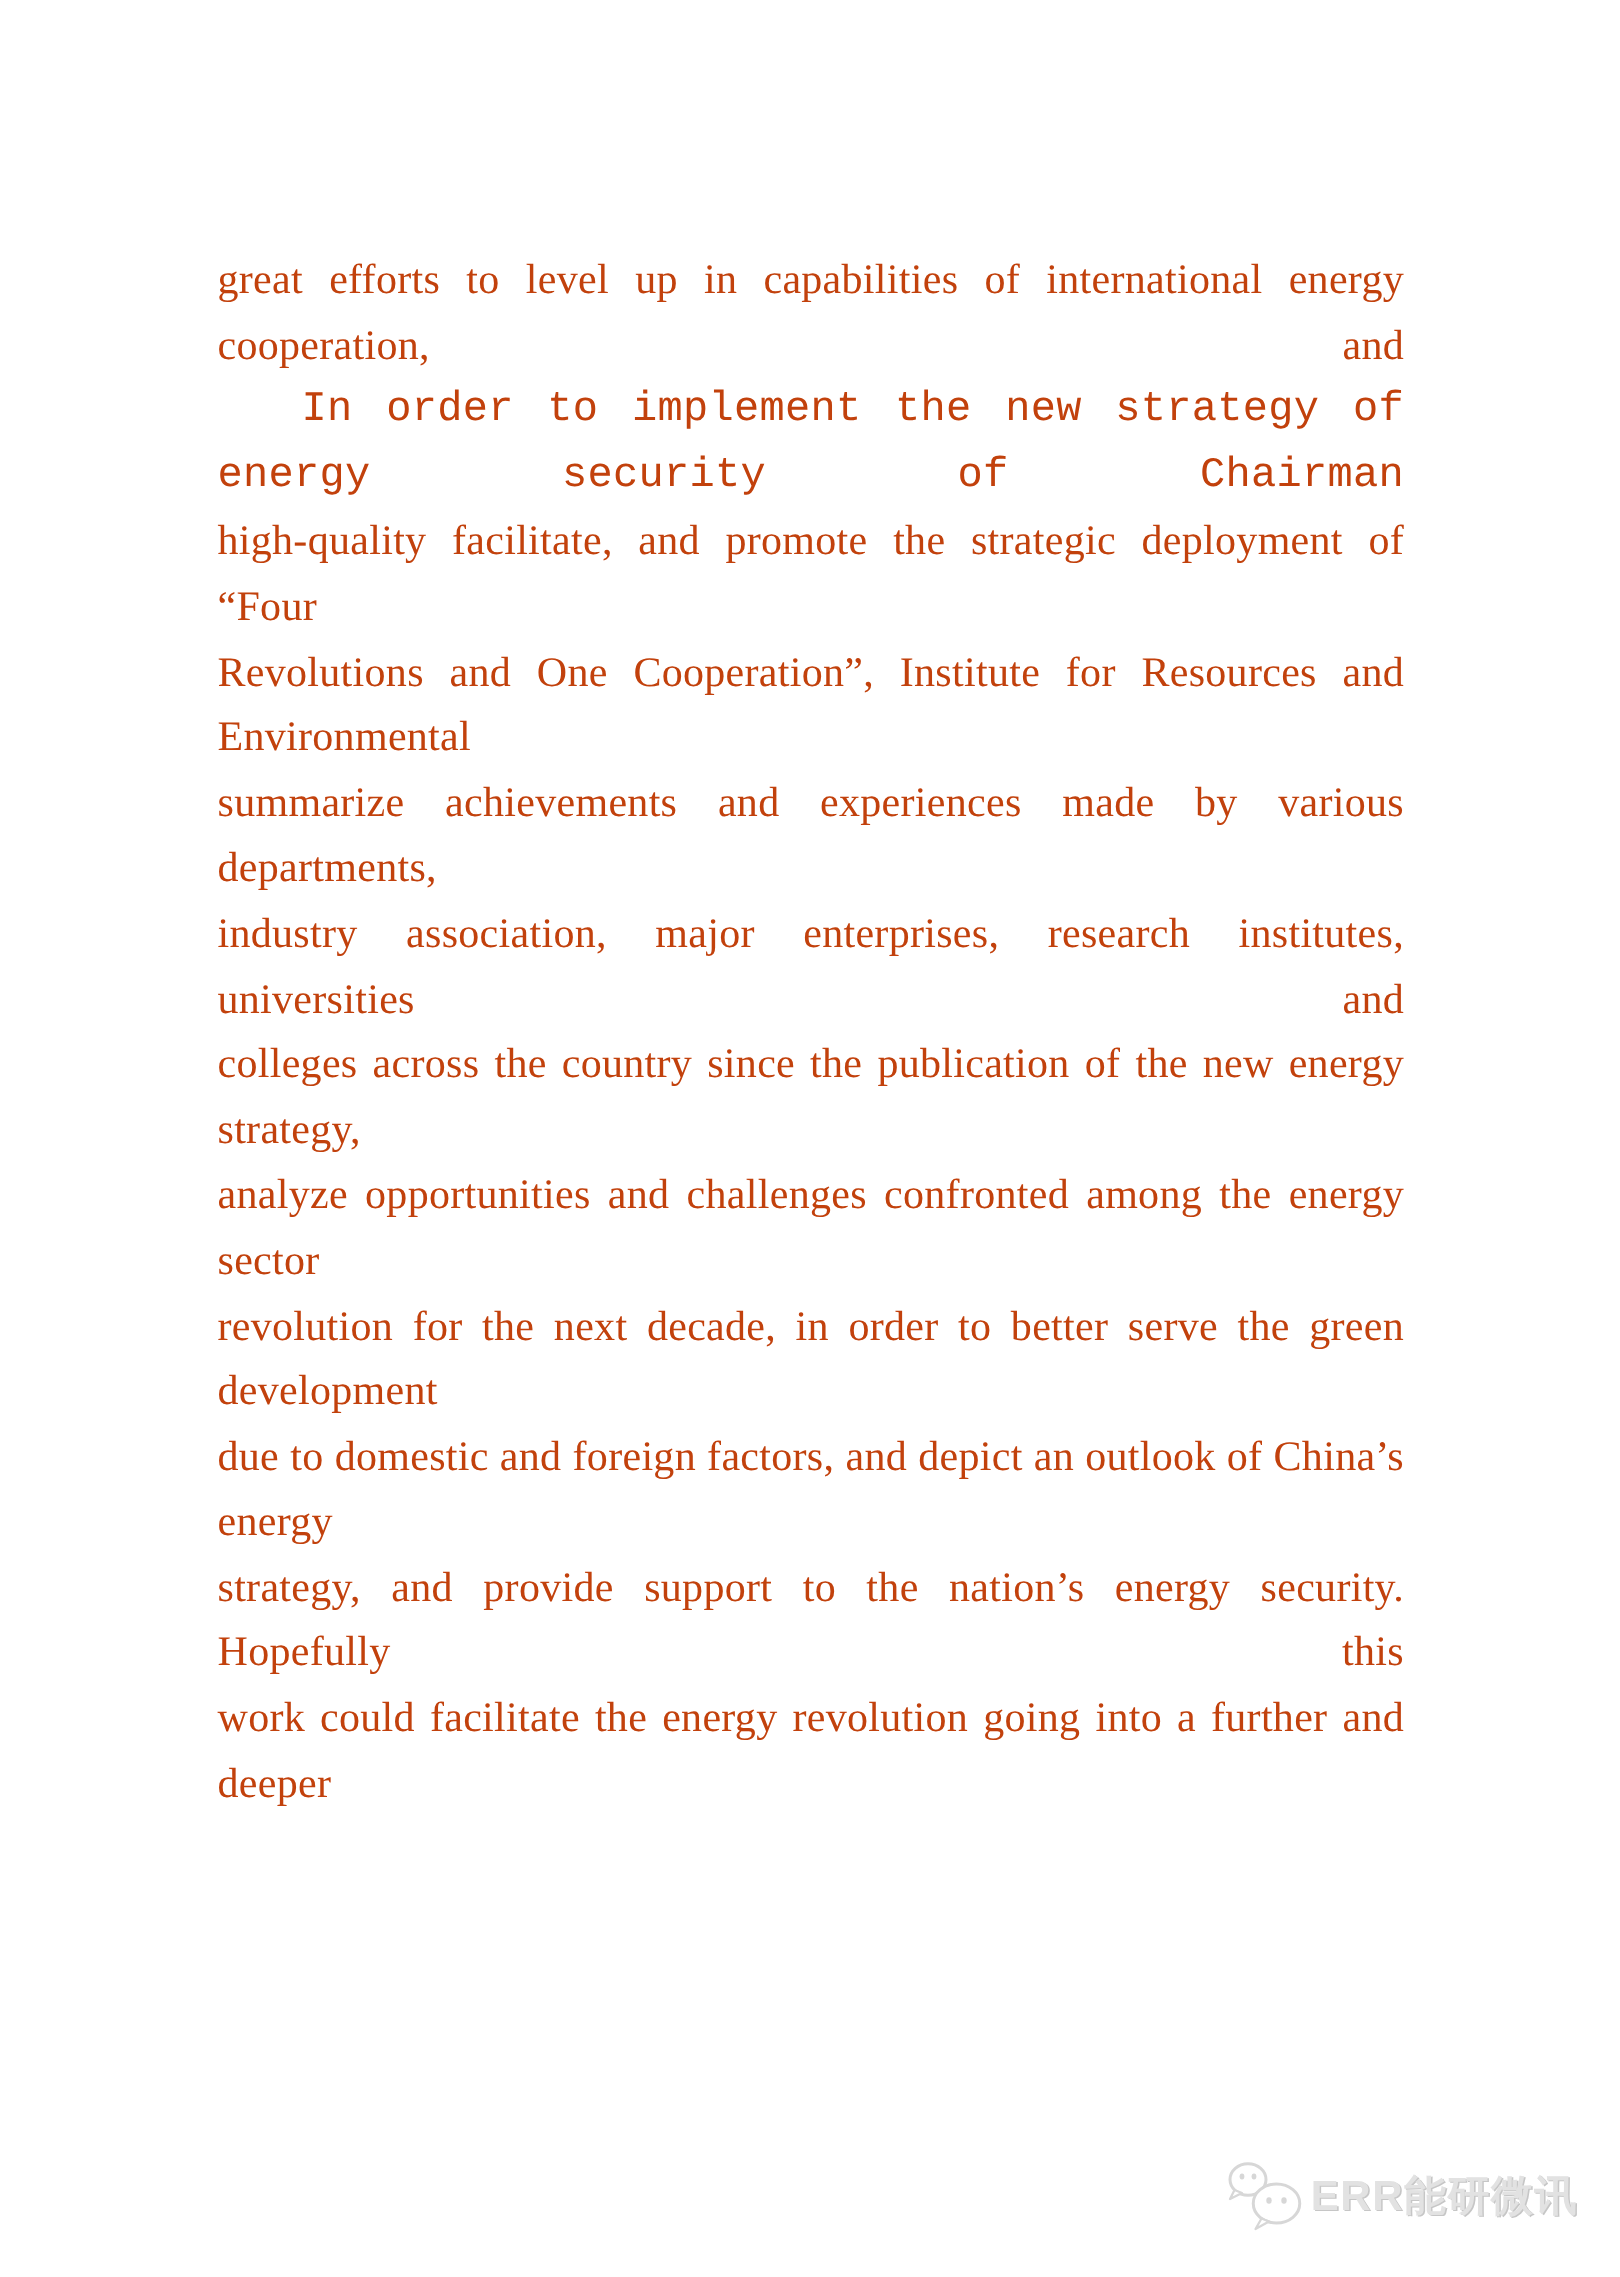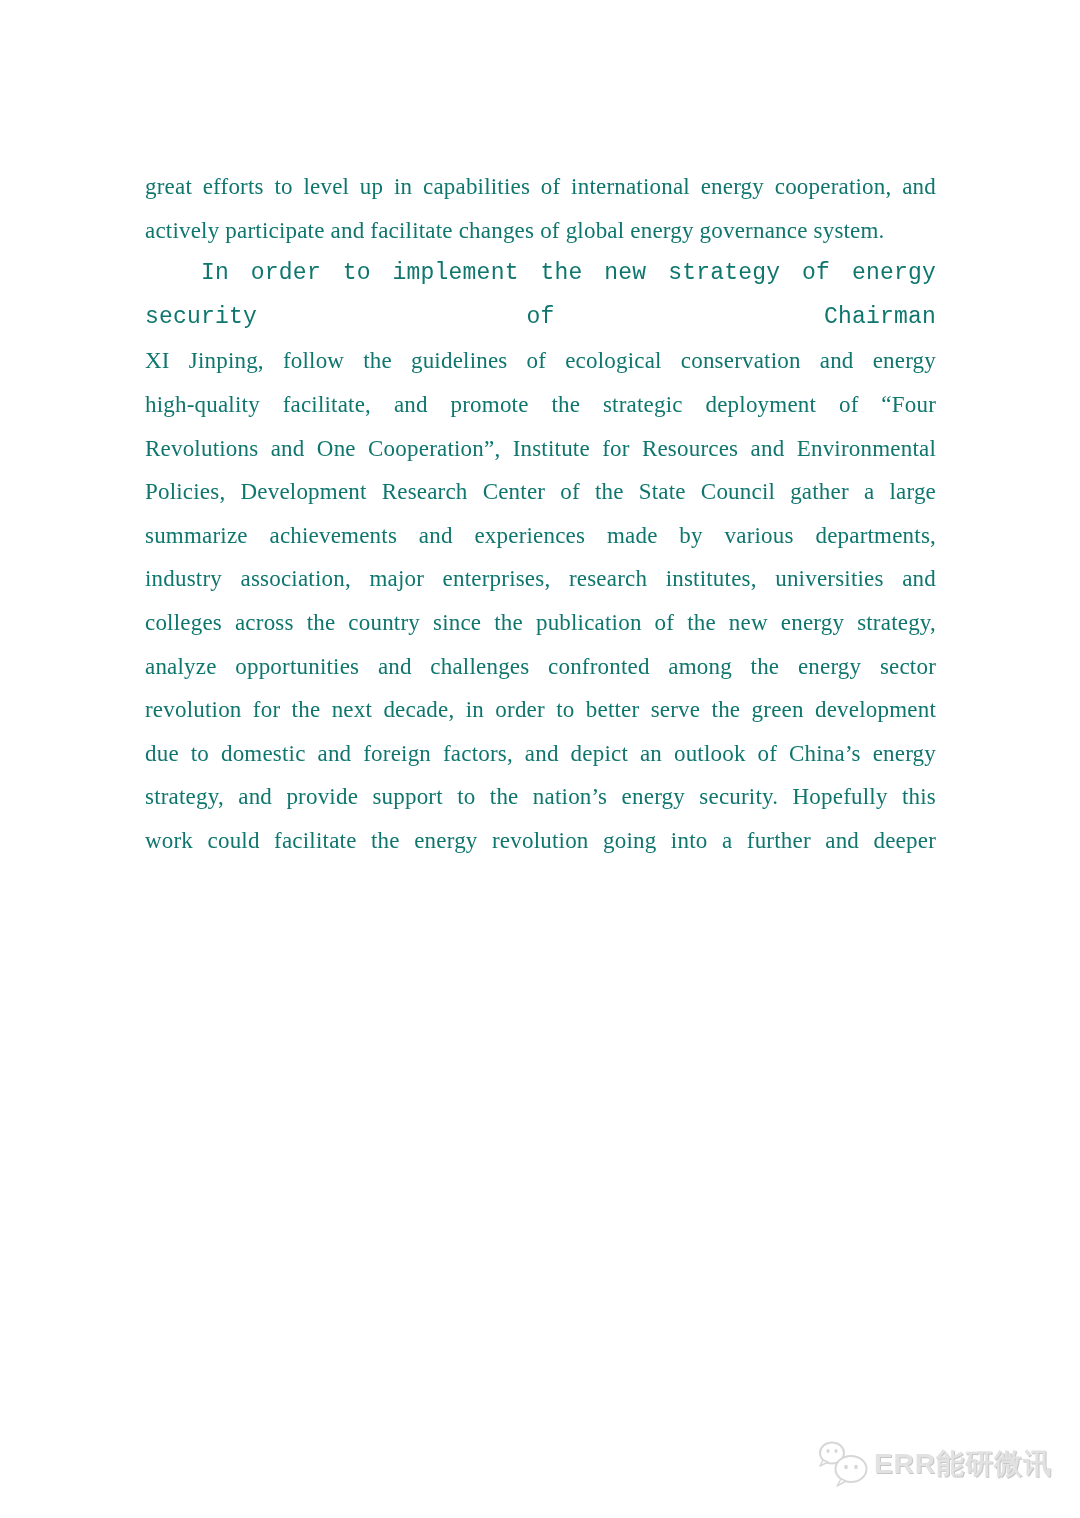--- a/index.html
+++ b/index.html
@@ -19,23 +19,23 @@
     inset: 0;
     background: #ffffff;
   }
   .text-block {
     position: absolute;
     left: 145px;
     top: 165px;
     width: 791px;
   }
   .line {
-    font-size: 23px;
+    font-size: 28px;
     line-height: 43.6px;
-    color: #0f766e;
+    color: #c2410c;
     letter-spacing: 0.2px;
   }
   .line.justify {
     text-align: justify;
     text-align-last: justify;
   }
   .line.indent {
     text-indent: 56px;
     font-family: Liberation Mono, monospace;
   }
@@ -62,26 +62,23 @@
     letter-spacing: 1px;
   }
 </style>
 </head>
 <body>
 
 <div class="page">
 
   <div class="text-block">
       <div class="line justify">great efforts to level up in capabilities of international energy cooperation, and</div>
-      <div class="line">actively participate and facilitate changes of global energy governance system.</div>
       <div class="line justify indent">In order to implement the new strategy of energy security of Chairman</div>
-      <div class="line justify">XI Jinping, follow the guidelines of ecological conservation and energy</div>
       <div class="line justify">high-quality facilitate, and promote the strategic deployment of “Four</div>
       <div class="line justify">Revolutions and One Cooperation”, Institute for Resources and Environmental</div>
-      <div class="line justify">Policies, Development Research Center of the State Council gather a large</div>
       <div class="line justify">summarize achievements and experiences made by various departments,</div>
       <div class="line justify">industry association, major enterprises, research institutes, universities and</div>
       <div class="line justify">colleges across the country since the publication of the new energy strategy,</div>
       <div class="line justify">analyze opportunities and challenges confronted among the energy sector</div>
       <div class="line justify">revolution for the next decade, in order to better serve the green development</div>
       <div class="line justify">due to domestic and foreign factors, and depict an outlook of China’s energy</div>
       <div class="line justify">strategy, and provide support to the nation’s energy security. Hopefully this</div>
       <div class="line justify">work could facilitate the energy revolution going into a further and deeper</div>
     </div>
 

